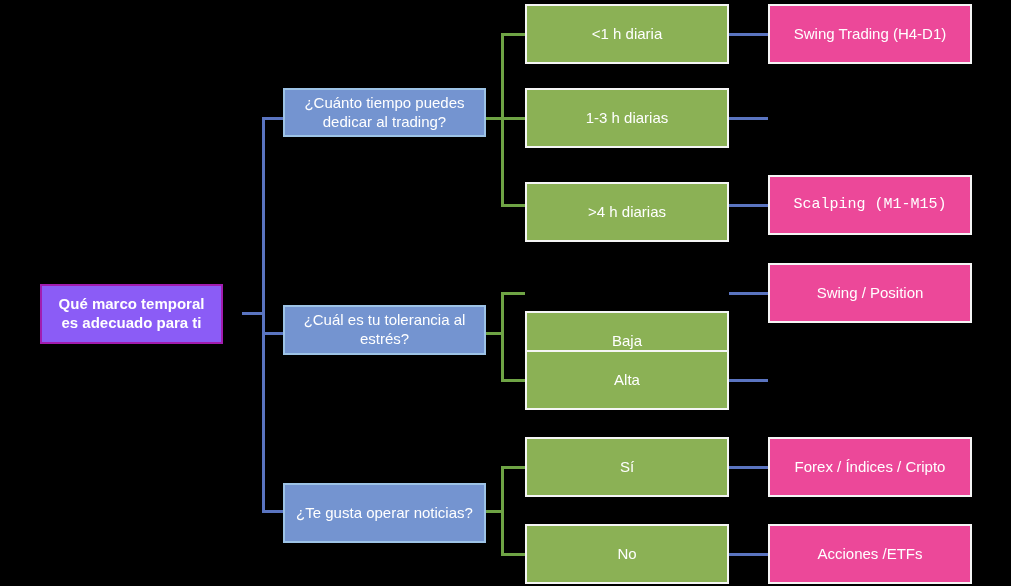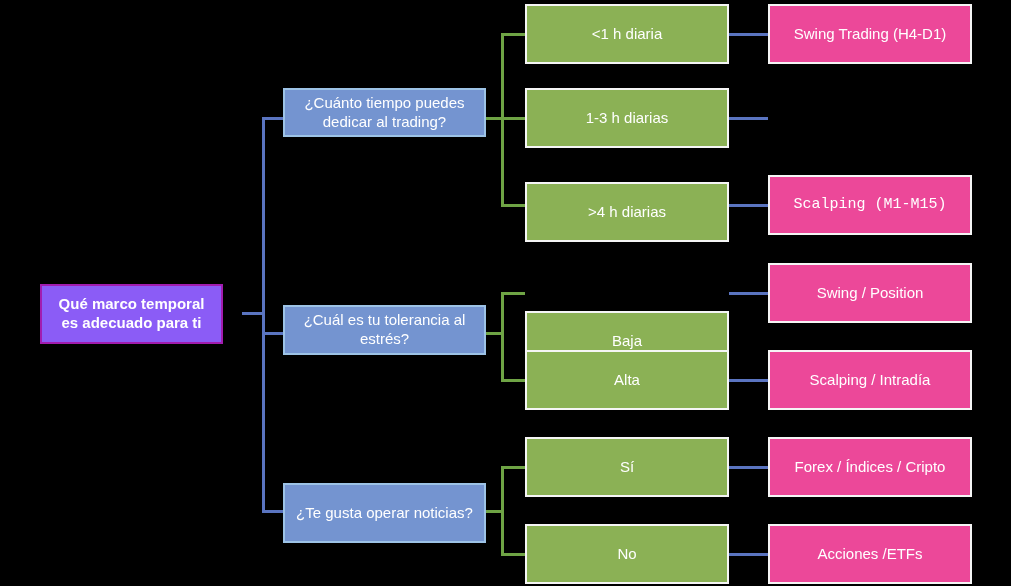--- a/index.html
+++ b/index.html
@@ -39,21 +39,20 @@
   <div class="node answer-node" style="top:88px;">1-3 h diarias</div>
   <div class="node answer-node" style="top:182px;">&gt;4 h diarias</div>
   <div class="node answer-node" style="top:263px;margin-top:48px;">Baja</div>
   <div class="node answer-node" style="top:350px;">Alta</div>
   <div class="node answer-node" style="top:437px;">Sí</div>
   <div class="node answer-node" style="top:524px;">No</div>
 
   <div class="node result-node" style="top:4px;">Swing Trading (H4-D1)</div>
   <div class="node result-node" style="top:175px;font-family:Liberation Mono, monospace;">Scalping (M1-M15)</div>
   <div class="node result-node" style="top:263px;">Swing / Position</div>
-  <div class="node result-node" style="top:350px;">Scalping / Intradía</div>
   <div class="node result-node" style="top:437px;">Forex / Índices / Cripto</div>
   <div class="node result-node" style="top:524px;">Acciones /ETFs</div>
 
   <div class="line blue" style="left:242px;top:312px;width:23px;height:3px;"></div>
   <div class="line blue" style="left:262px;top:117px;width:3px;height:396px;"></div>
   <div class="line blue" style="left:264px;top:117px;width:19px;height:3px;"></div>
   <div class="line blue" style="left:264px;top:332px;width:19px;height:3px;"></div>
   <div class="line blue" style="left:264px;top:510px;width:19px;height:3px;"></div>
 
   <div class="line green" style="left:486px;top:117px;width:17px;height:3px;"></div>

